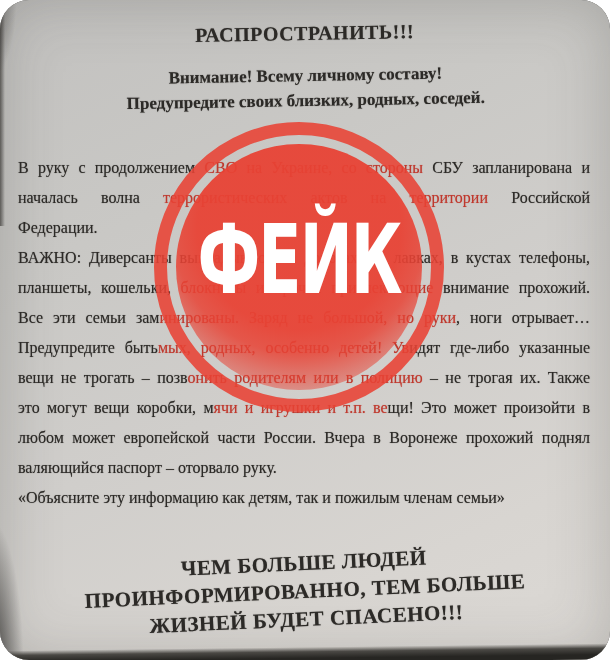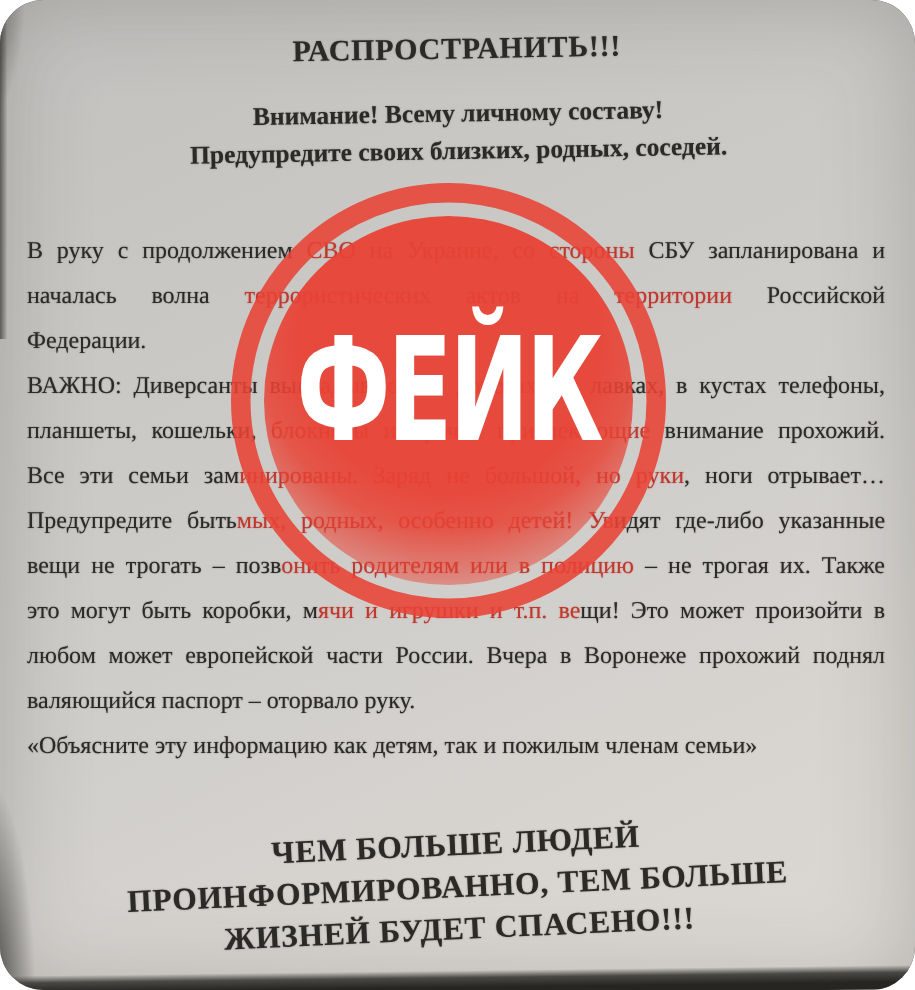--- a/index.html
+++ b/index.html
@@ -72,21 +72,21 @@
 
   <div class="body doc-text" id="body-lines">
       <div class="bline"><span>В руку с продолжением </span><span class="tint">СВО на Украине, со стороны </span><span>СБУ запланирована и</span></div>
       <div class="bline"><span>началась волна </span><span class="tint">террористических актов на территории </span><span>Российской</span></div>
       <div class="bline left"><span>Федерации.</span></div>
       <div class="bline"><span class="bold">ВАЖНО</span><span>: Диверсанты вы</span><span class="tint">кладывают на дорогах, на </span><span>лавках, в кустах телефоны,</span></div>
       <div class="bline"><span>планшеты, кошельки, </span><span class="tint">блокноты и прочие привлекающие </span><span>внимание прохожий.</span></div>
       <div class="bline"><span>Все эти семьи зам</span><span class="tint">инированы. Заряд не большой, но руки</span><span>, ноги отрывает…</span></div>
       <div class="bline"><span>Предупредите быть</span><span class="tint">мых, родных, особенно детей! Ув</span><span>идят где-либо указанные</span></div>
       <div class="bline"><span>вещи не трогать – позв</span><span class="tint">онить родителям или в полицию</span><span> – не трогая их. Также</span></div>
-      <div class="bline"><span>это могут быть коробки, м</span><span class="tint">ячи и игрушки и т.п. ве</span><span>щи! Это может произойти в</span></div>
+      <div class="bline"><span>это могут вещи коробки, м</span><span class="tint">ячи и игрушки и т.п. ве</span><span>щи! Это может произойти в</span></div>
       <div class="bline"><span>любом может европейской части России. Вчера в Воронеже прохожий поднял</span></div>
       <div class="bline left"><span>валяющийся паспорт – оторвало руку.</span></div>
       <div class="bline left"><span>«Объясните эту информацию как детям, так и пожилым членам семьи»</span></div>
     </div>
 
   <div class="slogan doc-text" id="slogan">
       <div>ЧЕМ БОЛЬШЕ ЛЮДЕЙ</div>
       <div>ПРОИНФОРМИРОВАННО, ТЕМ БОЛЬШЕ</div>
       <div>ЖИЗНЕЙ БУДЕТ СПАСЕНО!!!</div>
     </div>

